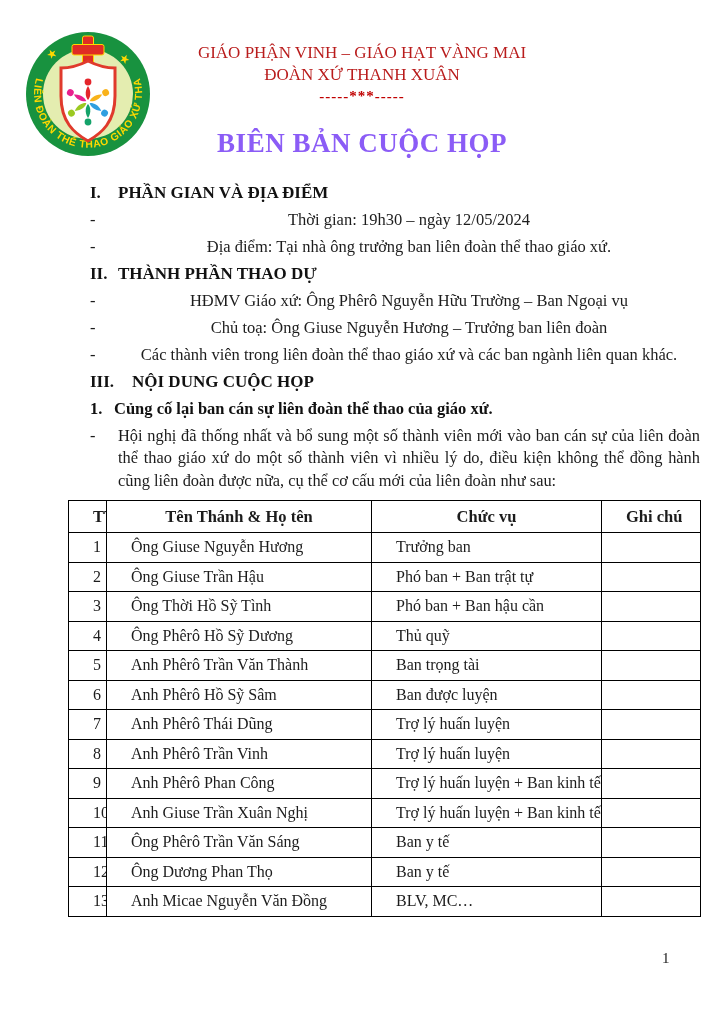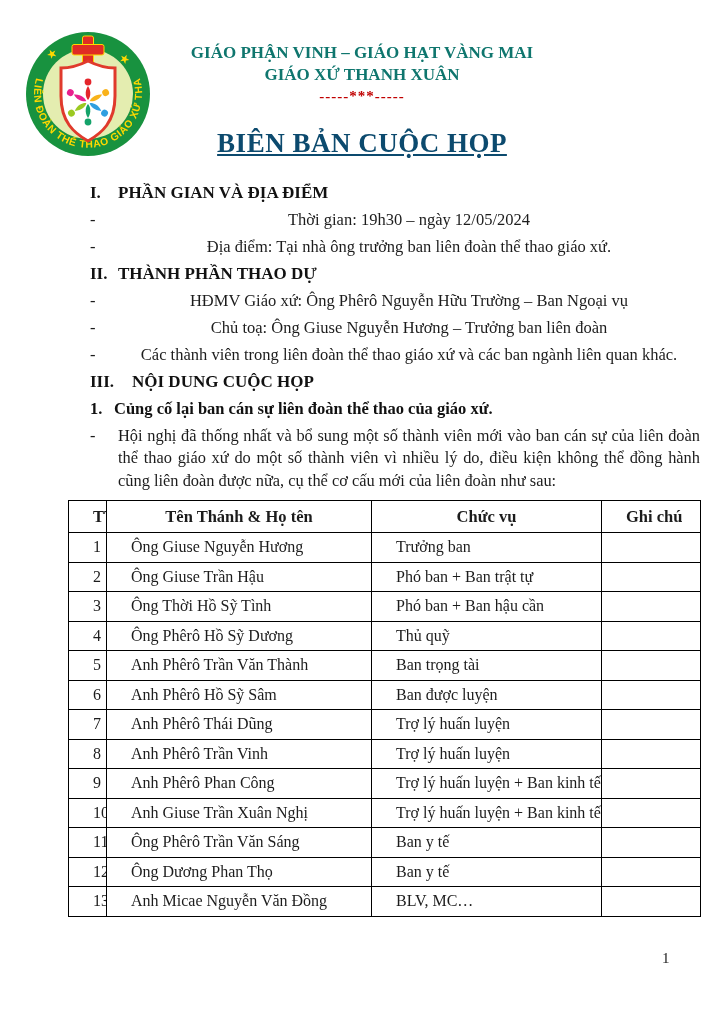--- a/index.html
+++ b/index.html
@@ -11,42 +11,41 @@
     color:#1c1c1c;
     overflow:hidden;
     margin:0 auto;
   }
   
   .logo{position:absolute;left:24px;top:30px;width:128px;height:128px;}
   
   .header-block{
     text-align:center;
     padding-top:42px;
-    font-weight:bold;
+    font-weight:normal;
     font-size:17px;
     line-height:22px;
-    color:#0f766e;
+    color:#b91c1c;
   }
   .header-divider{
     font-size:15px;
     line-height:16px;
     letter-spacing:1px;
     color:#c00000;
     font-weight:bold;
     text-align:center;
     margin-top:2px;
   }
   .doc-title{
     text-align:center;
     font-weight:bold;
     font-size:27px;
     letter-spacing:.5px;
     margin-top:24px;
-    color:#0c4a6e;
-    text-decoration:underline;
+    color:#8b5cf6;
   }
   
   .body-wrap{
     margin:20px 24px 0 68px;
     width:632px;
   }
   .text-block{padding-left:22px;}
   .sec-heading{
     display:flex;
     font-weight:bold;
@@ -159,21 +158,21 @@
         <g transform="rotate(298 64 72)">
           <circle cx="64" cy="52" r="3.4" fill="#e81f8e"></circle>
           <path d="M64 56 C60 62 62 68 64 70 C66 68 68 62 64 56 Z" fill="#e81f8e"></path>
         </g>
       </g>
     </svg>
   </div>
 
   <div class="header-block">
     <div>GIÁO PHẬN VINH – GIÁO HẠT VÀNG MAI</div>
-    <div>GIÁO XỨ THANH XUÂN</div>
+    <div>ĐOÀN XỨ THANH XUÂN</div>
   </div>
   <div class="header-divider">-----***-----</div>
 
   <div class="doc-title">BIÊN BẢN CUỘC HỌP</div>
 
   <div class="body-wrap">
     <div class="text-block">
 
       <div class="sec-heading">
         <span class="num">I.</span>

